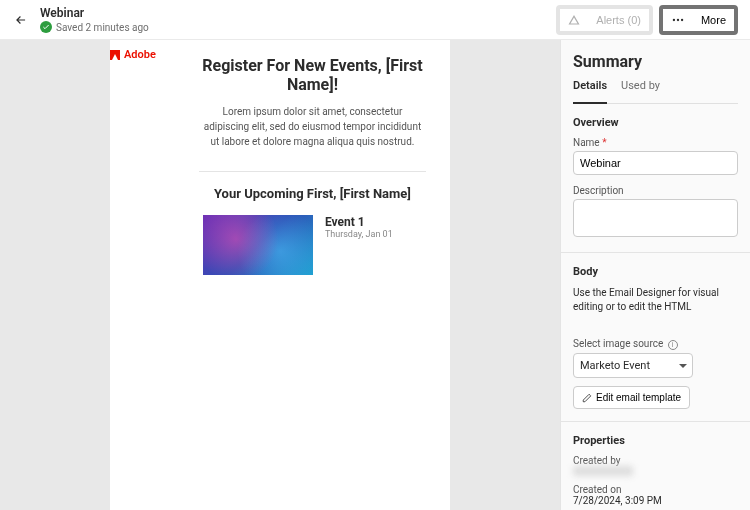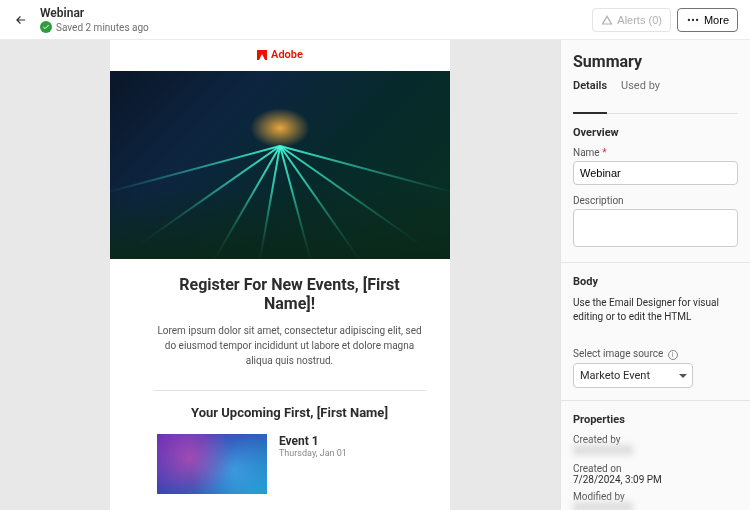--- a/index.html
+++ b/index.html
@@ -6,27 +6,27 @@
 body { font-family: -apple-system, BlinkMacSystemFont, "Segoe UI", Roboto, Arial, sans-serif; background: #f5f5f5; width: 750px; height: 510px; overflow: hidden; font-size: 12px; color: #2c2c2c; }
 
 .header { background: #fff; border-bottom: 1px solid #eaeaea; padding: 6px 12px; display: flex; align-items: center; gap: 10px; height: 40px; }
 .back-arrow { width: 18px; height: 18px; display: flex; align-items: center; justify-content: center; cursor: pointer; }
 .title-block { flex: 1; display: flex; flex-direction: column; gap: 1px; }
 .title-block .title { font-weight: 600; font-size: 12px; }
 .saved-row { display: flex; align-items: center; gap: 4px; font-size: 10px; color: #6e6e6e; text-align: right; }
 .check-badge { width: 12px; height: 12px; border-radius: 50%; background: #2d9d3f; display: flex; align-items: center; justify-content: center; }
 .check-badge svg { width: 8px; height: 8px; fill: #fff; }
 .header-actions { display: flex; gap: 6px; }
-.btn { border: 1px solid #737373; background: #fff; border-radius: 4px; padding: 4px 8px; font-size: 11px; display: flex; align-items: center; gap: 4px; cursor: pointer; }
+.btn { border: 4px solid #737373; background: #fff; border-radius: 4px; padding: 4px 8px; font-size: 11px; display: flex; align-items: center; gap: 16px; cursor: pointer; }
 .btn.alerts { color: #b0b0b0; border-color: #e4e4e4; }
 .btn.more svg { width: 14px; }
 
 .main { display: flex; height: calc(100% - 40px); }
 .canvas-area { flex: 1; background: #e8e8e8; display: flex; justify-content: center; overflow: hidden; padding: 0; }
-.email-page { width: 340px; background: #fff; margin-top: 0; display: flex; flex-direction: column; }
+.email-page { width: 340px; background: #fff; margin-top: 0; display: flex; flex-direction: row; }
 .brand-row { text-align: center; padding: 8px 0; }
 .brand-row .adobe { color: #eb1000; font-weight: 600; font-size: 11px; display: inline-flex; align-items: center; gap: 4px; }
 .adobe-logo { width: 10px; height: 10px; background: #eb1000; position: relative; }
 .adobe-logo::after { content: ""; position: absolute; bottom: 0; left: 2px; border-left: 3px solid transparent; border-right: 3px solid transparent; border-bottom: 6px solid #fff; }
 
 .hero { height: 210px; background: linear-gradient(135deg, #0a1628 0%, #0d2540 30%, #062a2a 60%, #0a3020 100%); position: relative; overflow: hidden; }
 .hero .beam { position: absolute; top: 40%; left: 50%; width: 2px; height: 180px; background: linear-gradient(to bottom, rgba(64,255,220,0.9), rgba(64,255,220,0)); transform-origin: top center; }
 .hero .b1 { transform: translate(-50%,0) rotate(-55deg); }
 .hero .b2 { transform: translate(-50%,0) rotate(-35deg); }
 .hero .b3 { transform: translate(-50%,0) rotate(-15deg); }
@@ -47,21 +47,21 @@
 .event-row { display: flex; gap: 12px; text-align: left; padding: 0 4px; }
 .event-thumb { width: 110px; height: 60px; background: linear-gradient(135deg, #6b2fb5, #2f4fb5, #1ea0d0); flex-shrink: 0; position: relative; overflow: hidden; }
 .event-thumb::after { content: ""; position: absolute; inset: 0; background: radial-gradient(circle at 30% 40%, rgba(255,80,180,0.5), transparent 50%), radial-gradient(circle at 70% 60%, rgba(80,200,255,0.5), transparent 50%); }
 .event-info .event-title { font-weight: 700; font-size: 12px; }
 .event-info .event-date { font-size: 9px; color: #888; }
 
 
 .panel { width: 190px; background: #fafafa; border-left: 1px solid #e4e4e4; padding: 12px 12px; overflow-y: auto; }
 .panel h3 { font-size: 16px; font-weight: 700; margin-bottom: 8px; }
 .tabs { display: flex; gap: 14px; border-bottom: 1px solid #e0e0e0; margin-bottom: 12px; }
-.tab { font-size: 11px; padding-bottom: 20px; cursor: pointer; color: #6e6e6e; }
+.tab { font-size: 11px; padding-bottom: 10px; cursor: pointer; color: #6e6e6e; }
 .tab.active { color: #2c2c2c; border-bottom: 2px solid #2c2c2c; font-weight: 600; margin-bottom: -1px; }
 .section-title { font-size: 11px; font-weight: 700; margin: 4px 0 8px; }
 .label { font-size: 10px; color: #555; display: block; margin-bottom: 3px; }
 .required::after { content: " *"; color: #d33; }
 .input, .textarea, .select { width: 100%; border: 1px solid #ccc; border-radius: 4px; padding: 5px 6px; font-size: 11px; background: #fff; }
 .textarea { height: 38px; resize: none; }
 .field { margin-bottom: 10px; }
 .select-wrap { position: relative; width: 120px; }
 .select-wrap::after { content: ""; position: absolute; right: 6px; top: 50%; transform: translateY(-50%); border-left: 4px solid transparent; border-right: 4px solid transparent; border-top: 4px solid #555; }
 .info-icon { display: inline-flex; width: 10px; height: 10px; border: 1px solid #888; border-radius: 50%; font-size: 7px; align-items: center; justify-content: center; color: #888; margin-left: 2px; }
@@ -164,20 +164,26 @@
     <hr class="sep">
     <div class="section-title">Body</div>
     <div class="prop-value" style="line-height:1.4;margin-bottom:24px">Use the Email Designer for visual editing or to edit the HTML</div>
     <label class="label">
       <span>Select image source</span>
       <span class="info-icon">i</span>
     </label>
     <div class="select-wrap">
       <div class="input">Marketo Event</div>
     </div>
+    <button class="edit-btn">
+      <svg width="10" height="10" viewBox="0 0 24 24" fill="none" stroke="#2c2c2c" stroke-width="2">
+          <path d="M17 3l4 4L7 21H3v-4L17 3z"></path>
+        </svg>
+      <span>Edit email template</span>
+    </button>
     <hr class="sep">
     <div class="section-title">Properties</div>
     <div class="prop-label">Created by</div>
     <div class="prop-value"><span class="blurred"></span></div>
     <div class="prop-label">Created on</div>
     <div class="prop-value">7/28/2024, 3:09 PM</div>
     <div class="prop-label">Modified by</div>
     <div class="prop-value"><span class="blurred"></span></div>
     
     

